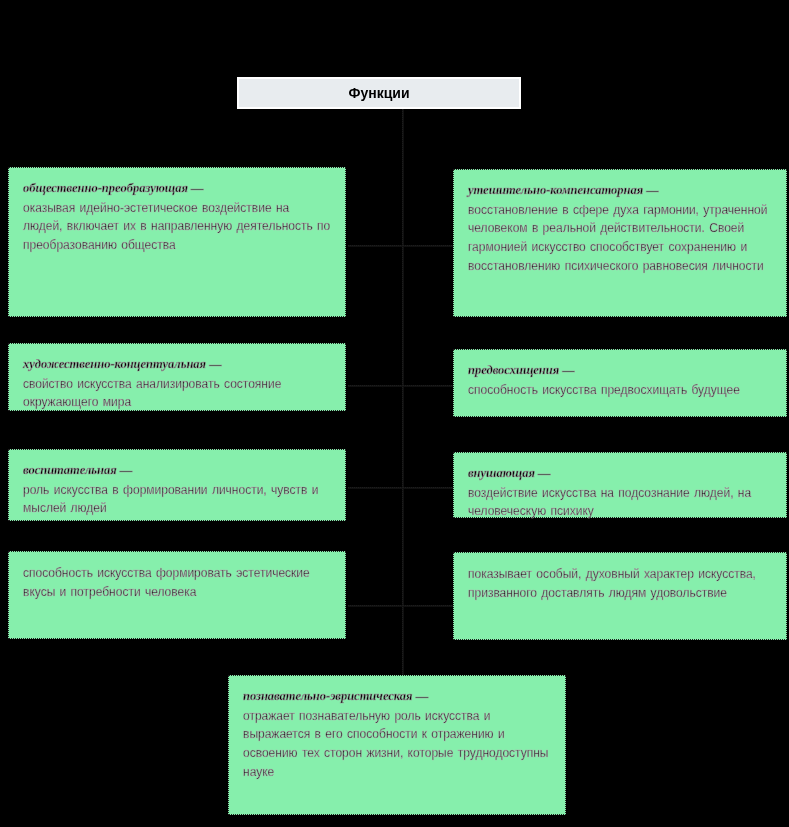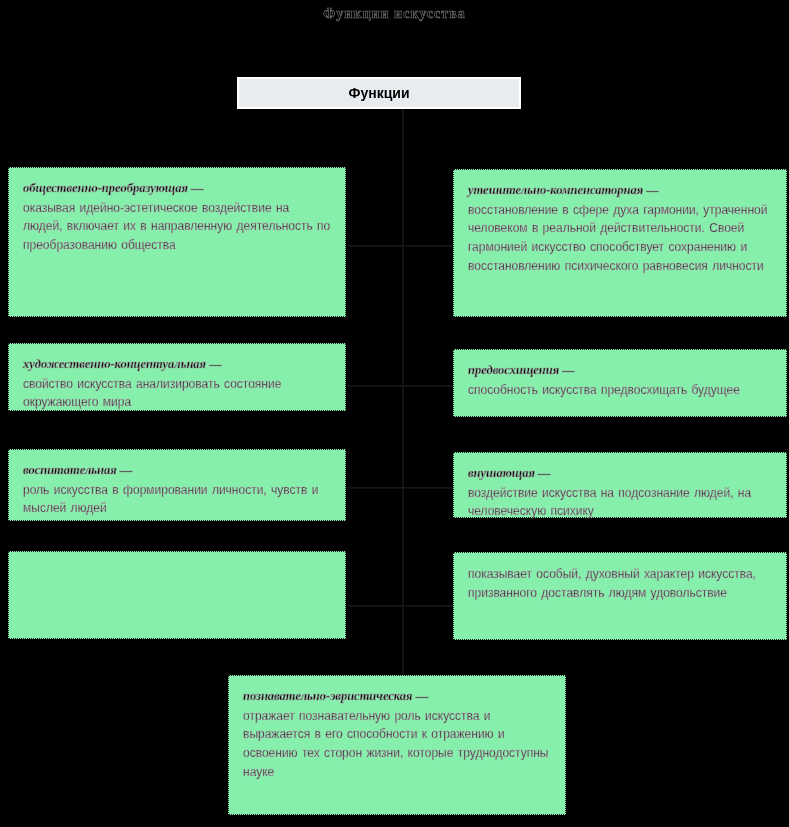--- a/index.html
+++ b/index.html
@@ -124,21 +124,20 @@
     top: 675px;
     width: 338px;
     height: 140px;
   }
 </style>
 </head>
 <body>
 
 <div id="page">
 
-  <div class="doc-title">Функции искусства</div>
 
   <div class="root-box">
     <span class="root-label">Функции</span>
   </div>
 
   <div class="spine"></div>
 
   <div class="branch to-left" style="top:245px;"></div>
   <div class="branch to-left" style="top:385px;"></div>
   <div class="branch to-left" style="top:487px;"></div>
@@ -158,20 +157,21 @@
     <span class="term">художественно-концептуальная —</span>
     <span class="desc">свойство искусства анализировать состояние окружающего мира</span>
   </div>
 
   <div class="leaf L" id="leaf-l3">
     <span class="term">воспитательная —</span>
     <span class="desc">роль искусства в формировании личности, чувств и мыслей людей</span>
   </div>
 
   <div class="leaf L" id="leaf-l4">
+    <span class="desc">способность искусства формировать эстетические вкусы и потребности человека</span>
   </div>
 
   <div class="leaf R" id="leaf-r1">
     <span class="term">утешительно-компенсаторная —</span>
     <span class="desc">восстановление в сфере духа гармонии, утраченной человеком в реальной действительности. Своей гармонией искусство способствует сохранению и восстановлению психического равновесия личности</span>
   </div>
 
   <div class="leaf R" id="leaf-r2">
     <span class="term">предвосхищения —</span>
     <span class="desc">способность искусства предвосхищать будущее</span>

